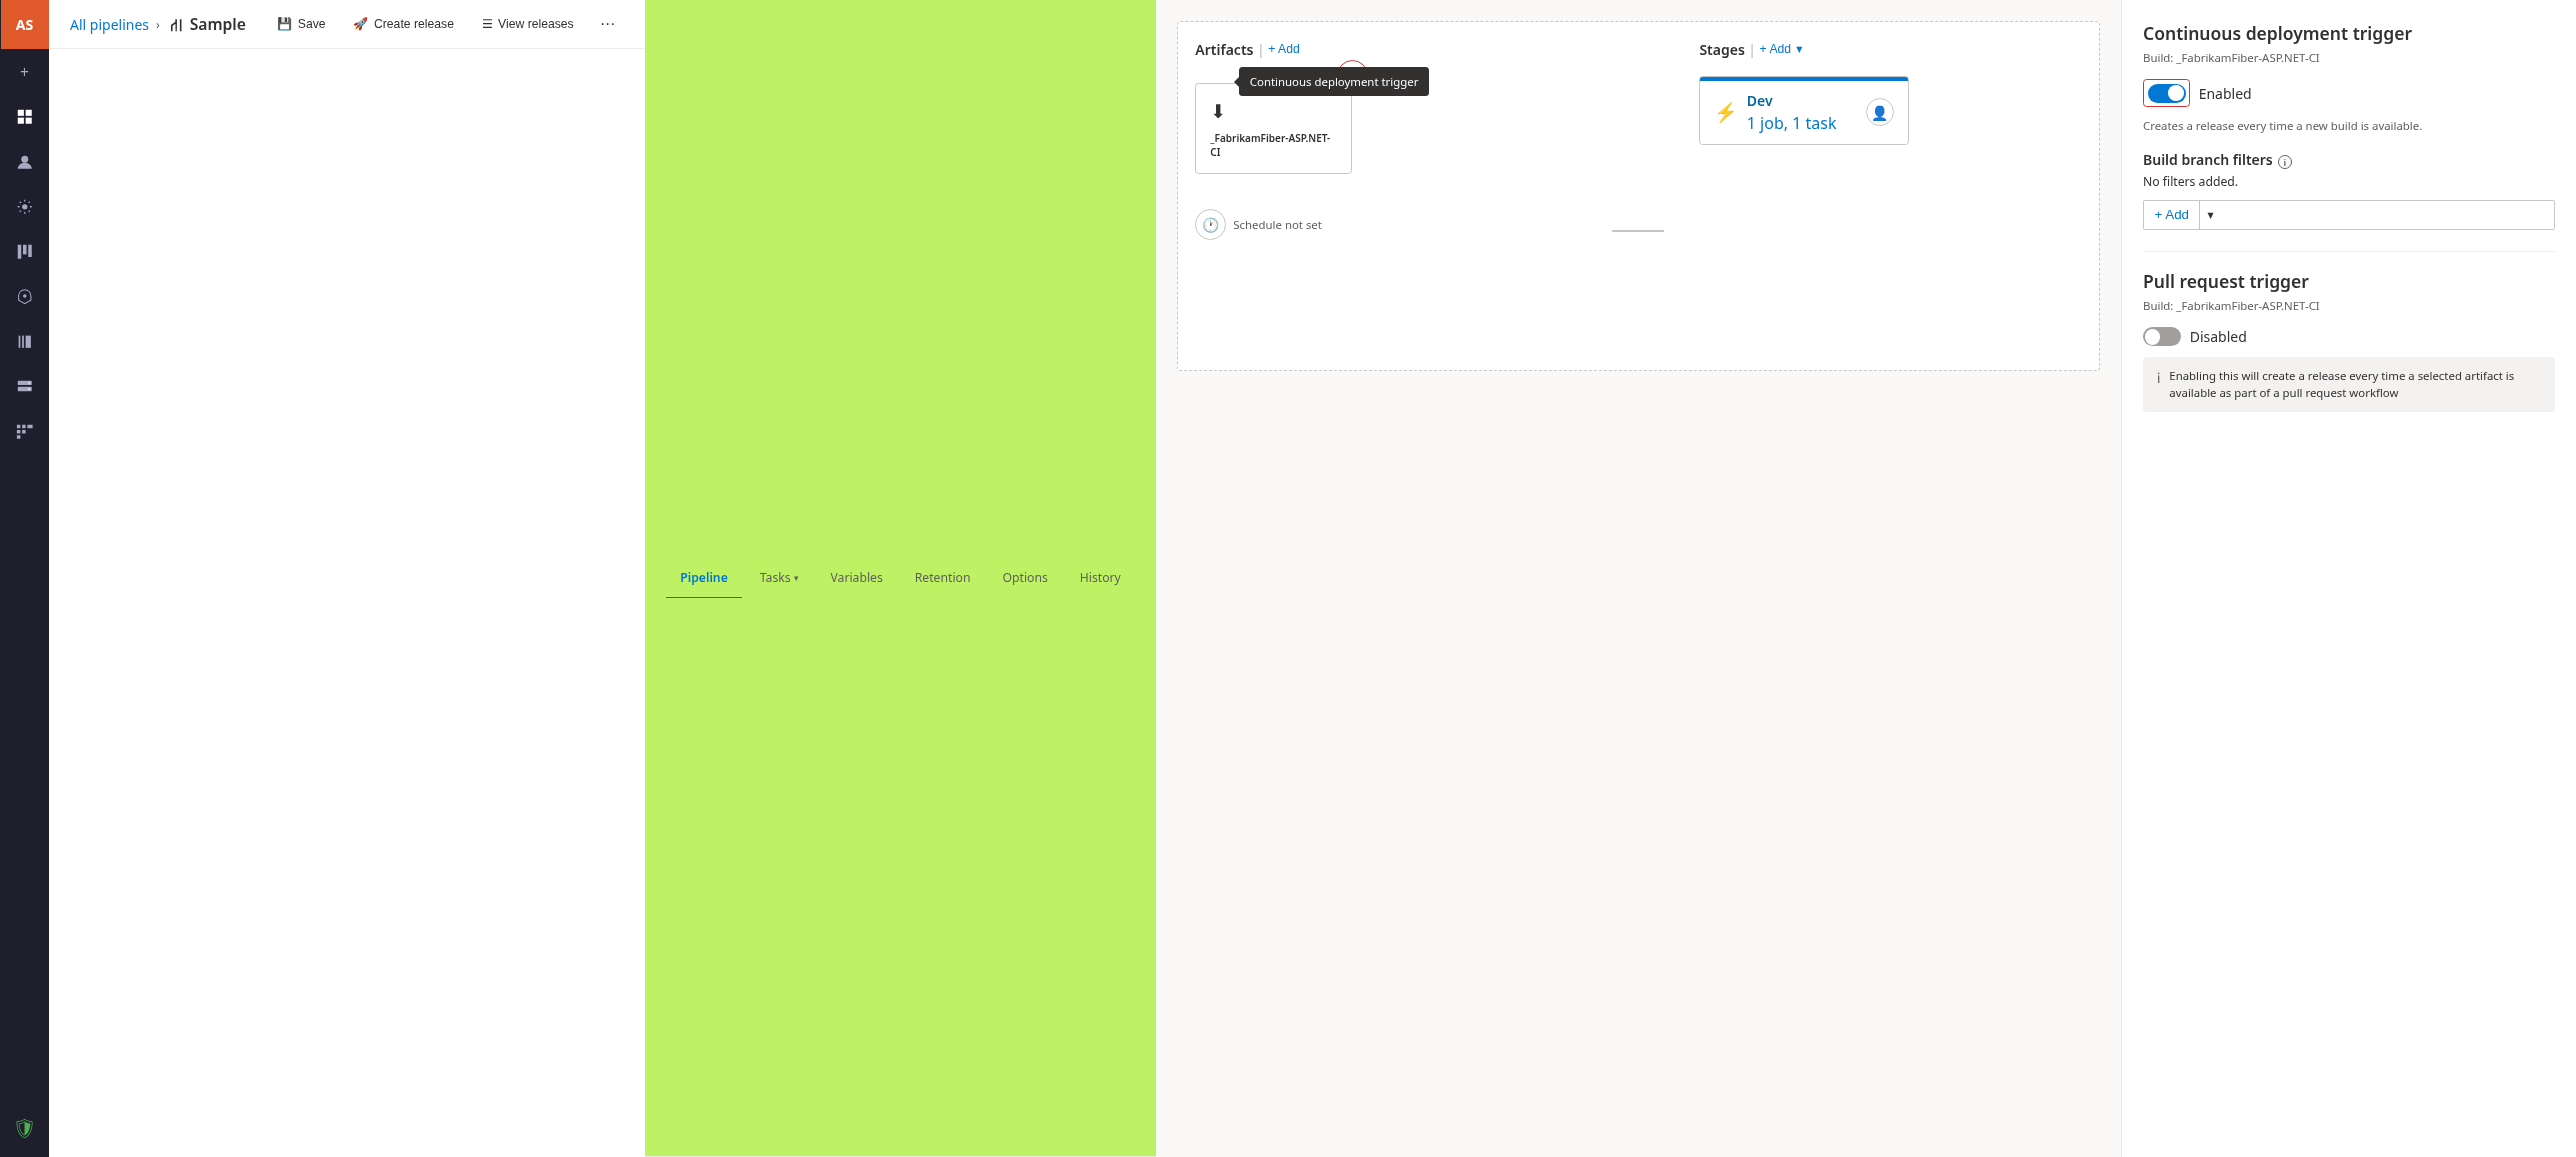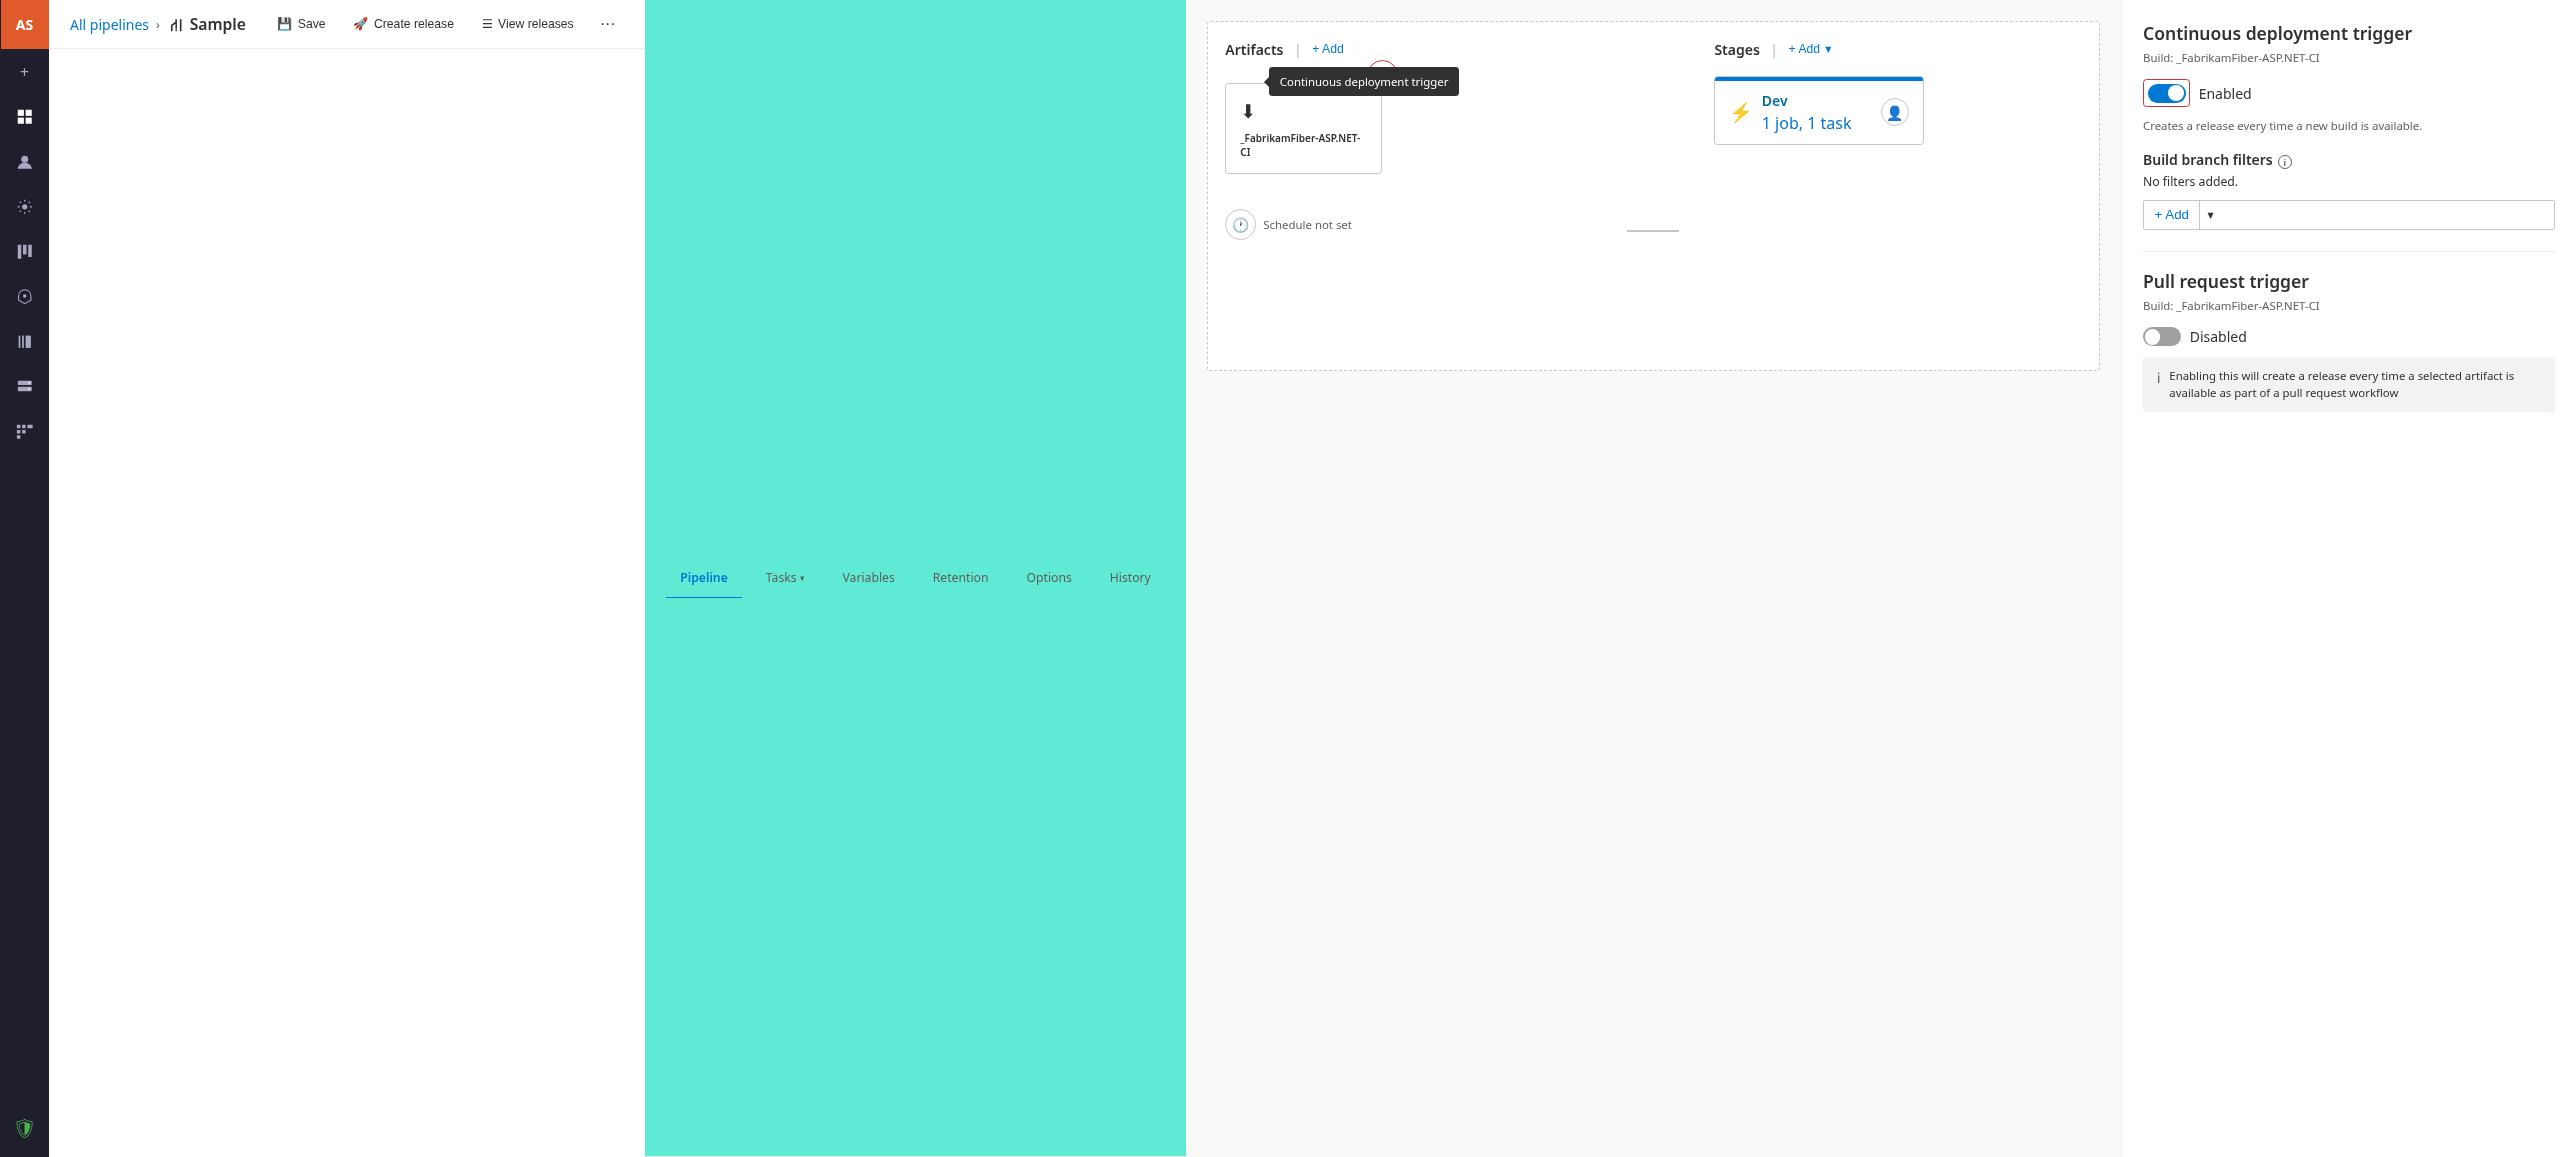--- a/index.html
+++ b/index.html
@@ -115,23 +115,23 @@
       color: #323130;
       border-radius: 1.7px;
     }
 
     
     .nav-tabs {
       display: flex;
       align-items: center;
       padding: 0 21px;
       border-bottom: 0.9px solid #edebe9;
-      gap: 10px;
+      gap: 4px;
       flex-shrink: 0;
-      background: #5eead4;
+      background: #bef264;
     }
     .nav-tab {
       padding: 10.5px 14px;
       cursor: pointer;
       font-size: 12.2px;
       color: #605e5c;
       border-bottom: 1.7px solid transparent;
       display: flex;
       align-items: center;
       gap: 3.5px;
@@ -171,21 +171,20 @@
       background: #fff;
     }
 
     
     .section {
       flex: 1;
       min-width: 210px;
     }
     .section-header {
       display: flex;
-      gap: 7px;
       margin-bottom: 17.5px;
       font-size: 14px;
       font-weight: 600;
       color: #323130;
     }
     .section-add-btn {
       display: flex;
       align-items: center;
       gap: 3.5px;
       color: #0078d4;

